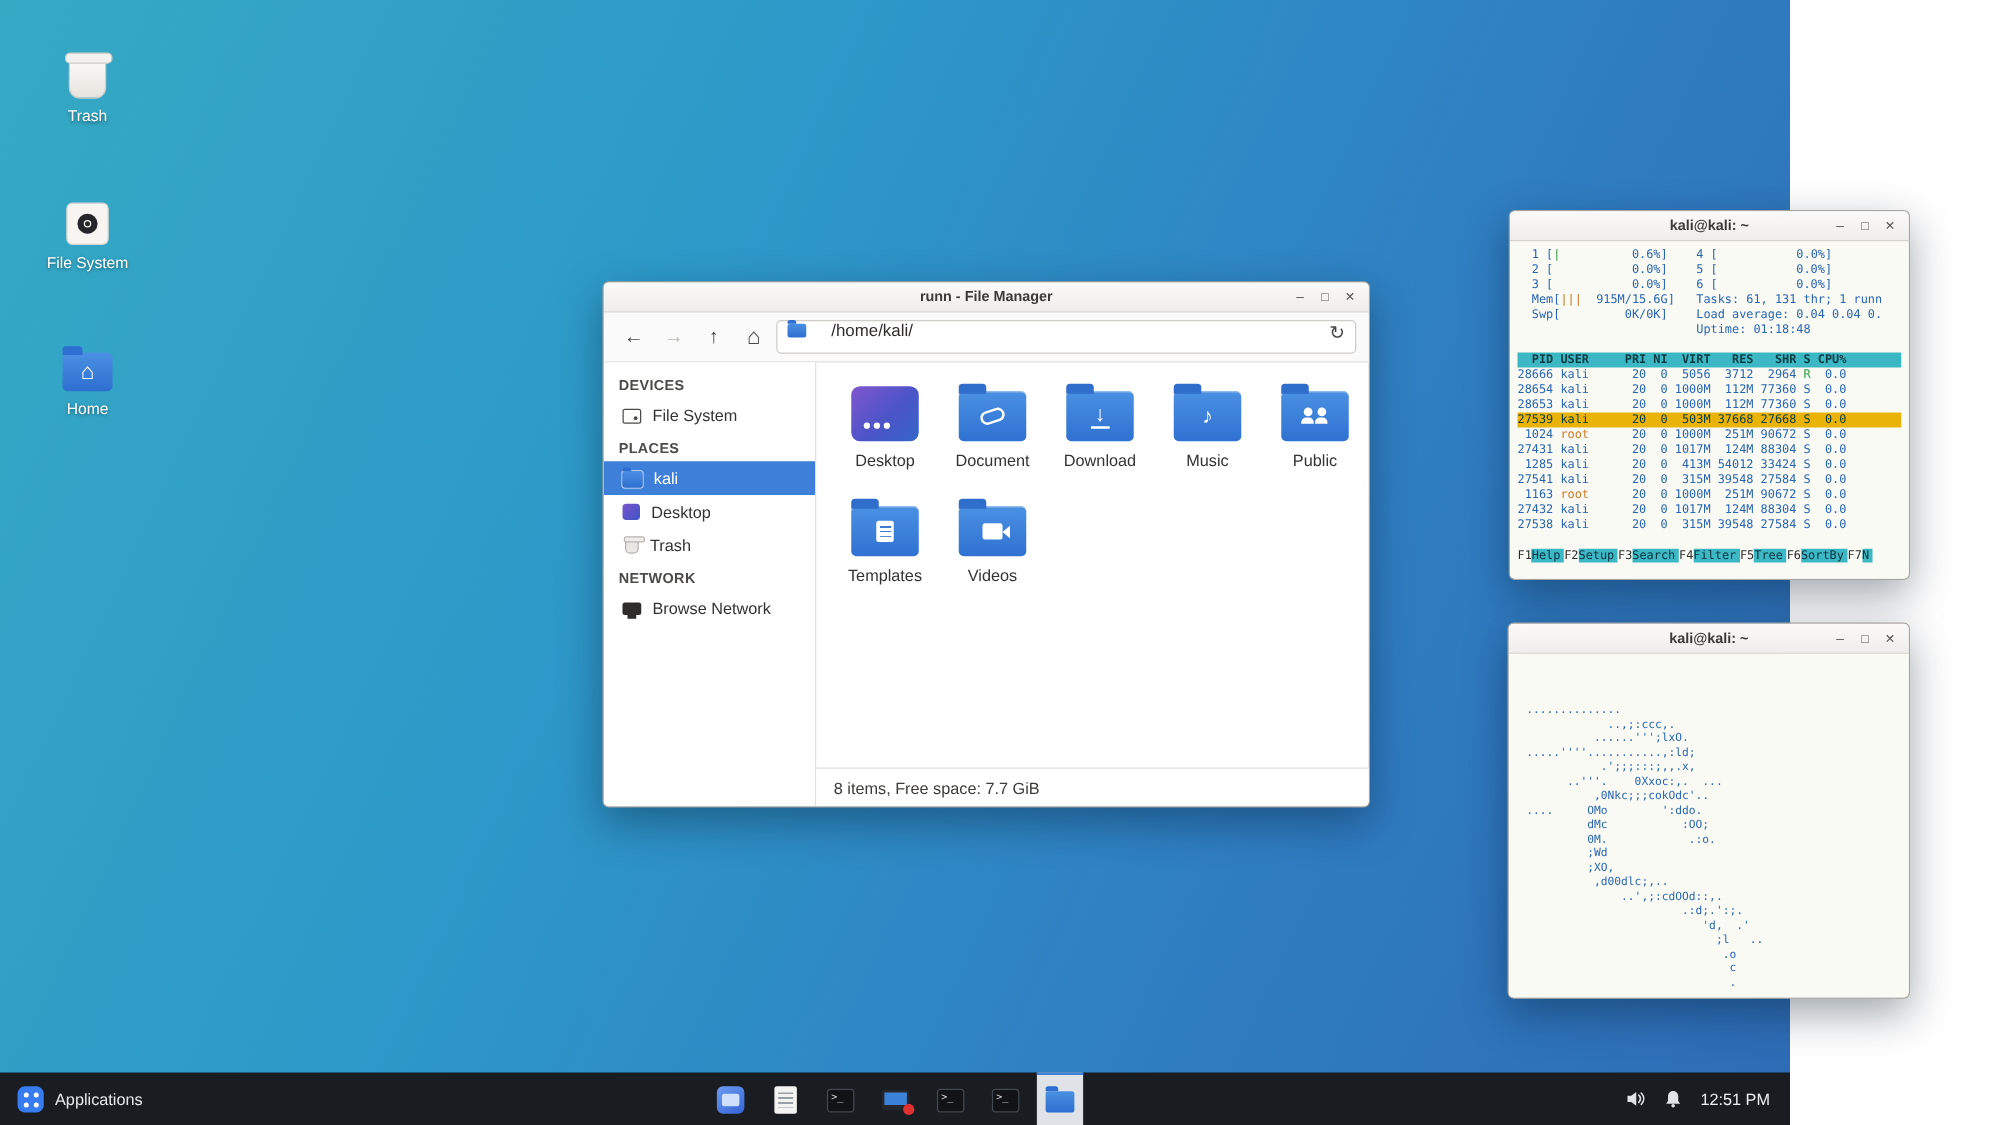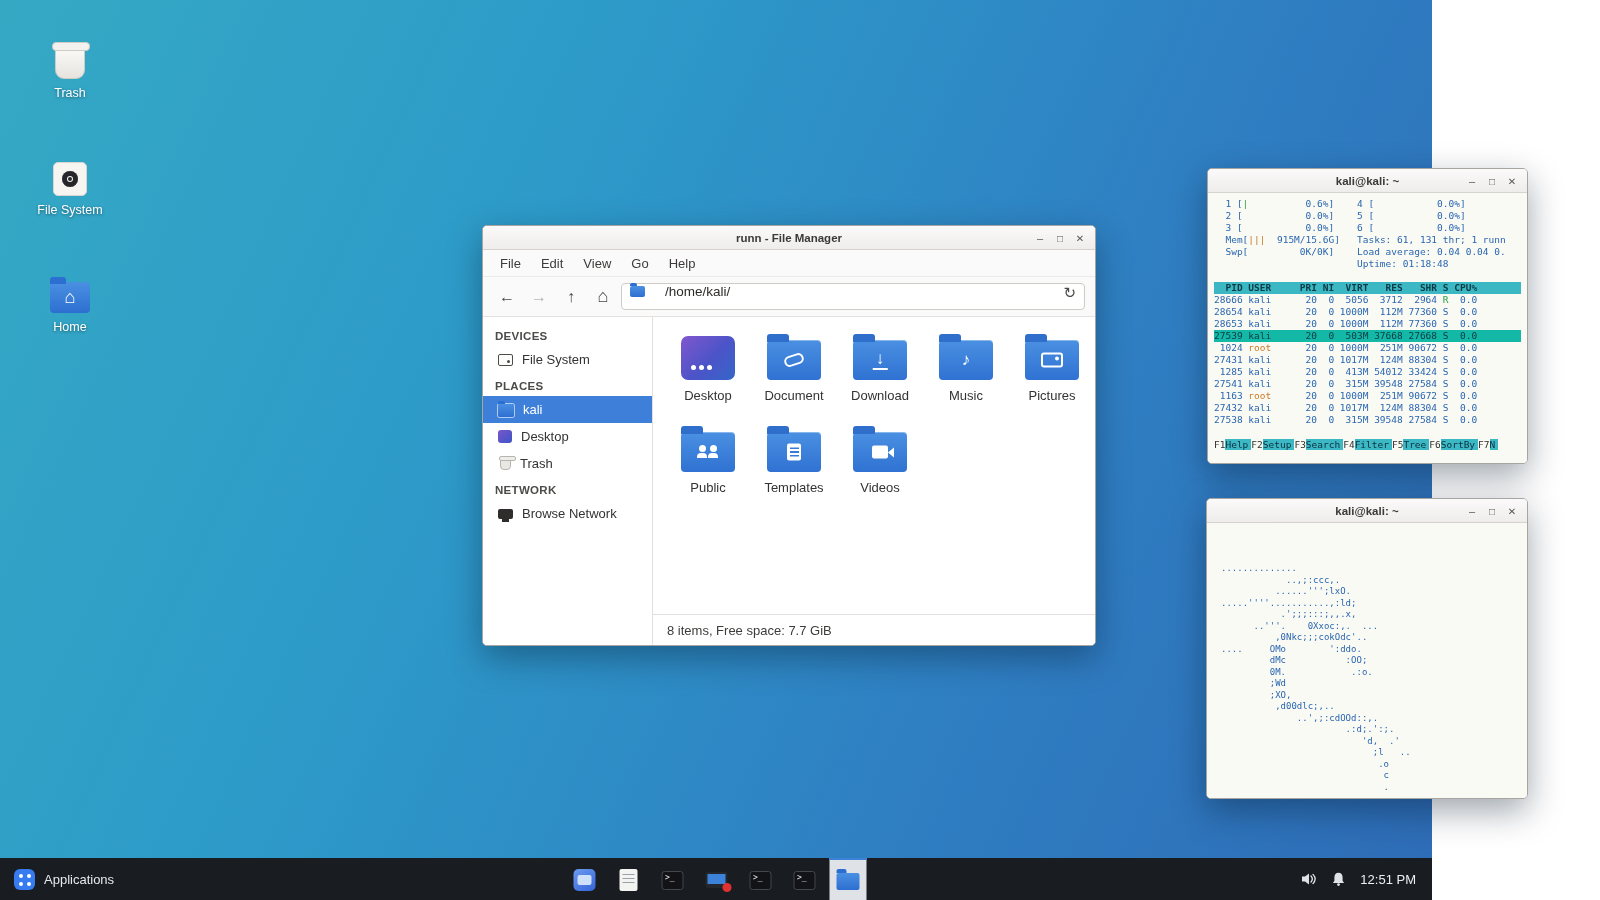--- a/index.html
+++ b/index.html
@@ -85,21 +85,21 @@
   .statusbar { height:31px; border-top:1px solid #e2dfdd; display:flex; align-items:center; padding-left:14px; font-size:13px; color:#3d3c3a; background:#fff; }
 
   
   .term .titlebar { height:24px; }
   .term-top { left:1207px; top:168px; width:321px; height:296px; }
   .term-bottom { left:1206px; top:498px; width:322px; height:301px; }
   .term-body { background:#fafaf5; height:calc(100% - 24px); overflow:hidden; }
   .htop { padding:5px 6px; font-family:"DejaVu Sans Mono",monospace; font-size:9.5px; line-height:12px; color:#2a66b0; white-space:pre; }
   .h-line { white-space:pre; }
   .h-header { background:#3cb8c4; color:#0a3a44; font-weight:bold; }
-  .h-sel { background:#14b8a6; color:#0a3a44; }
+  .h-sel { background:#eab308; color:#0a3a44; }
   .t-orange { color:#c97a25; }
   .t-green { color:#2f9e44; }
   .h-fkeys { margin-top:13px; white-space:pre; }
   .fkey-key { color:#2e2d2b; }
   .fkey-label { background:#3cb8c4; color:#0a3040; padding-right:3px; }
   .art { padding:40px 14px 0; font-family:"DejaVu Sans Mono",monospace; font-size:9px; line-height:11.5px; color:#2a66b0; background:#fafaf5; height:calc(100% - 24px); }
 
   
   .taskbar { position:absolute; left:0; right:0; bottom:0; height:42px; background:#191c21; display:flex; align-items:center; color:#e6e8eb; }
   .tb-left { display:flex; align-items:center; gap:9px; padding:0 14px; height:100%; }
@@ -147,27 +147,20 @@
 
   <div class="window fm">
     <div class="titlebar">
       <span class="title">runn - File Manager</span>
       <span class="wc">
         <span class="wcb wc-min"></span>
         <span class="wcb wc-max"></span>
         <span class="wcb wc-close"></span>
       </span>
     </div>
-    <div class="menubar" id="fm-menu">
-        <span class="menu-item">File</span>
-        <span class="menu-item">Edit</span>
-        <span class="menu-item">View</span>
-        <span class="menu-item">Go</span>
-        <span class="menu-item">Help</span>
-      </div>
     <div class="toolbar">
       <span class="tbtn tbtn-back"></span>
       <span class="tbtn tbtn-fwd"></span>
       <span class="tbtn tbtn-up"></span>
       <span class="tbtn tbtn-home"></span>
       <div class="pathbar">
         <span class="mini-folder"></span>
         <span class="pathtext">/home/kali/</span>
         <span class="refresh"></span>
       </div>
@@ -214,26 +207,20 @@
               <div class="folder">
                 <span class="em em-down-arrow">↓</span>
               </div>
               <div class="flabel">Download</div>
             </div>
             <div class="fcell">
               <div class="folder">
                 <span class="em em-music-note">♪</span>
               </div>
               <div class="flabel">Music</div>
-            </div>
-            <div class="fcell">
-              <div class="folder">
-                <span class="em em-photo"></span>
-              </div>
-              <div class="flabel">Pictures</div>
             </div>
             <div class="fcell">
               <div class="folder">
                 <span class="em em-people"></span>
               </div>
               <div class="flabel">Public</div>
             </div>
             <div class="fcell">
               <div class="folder">
                 <span class="em em-document"></span>

